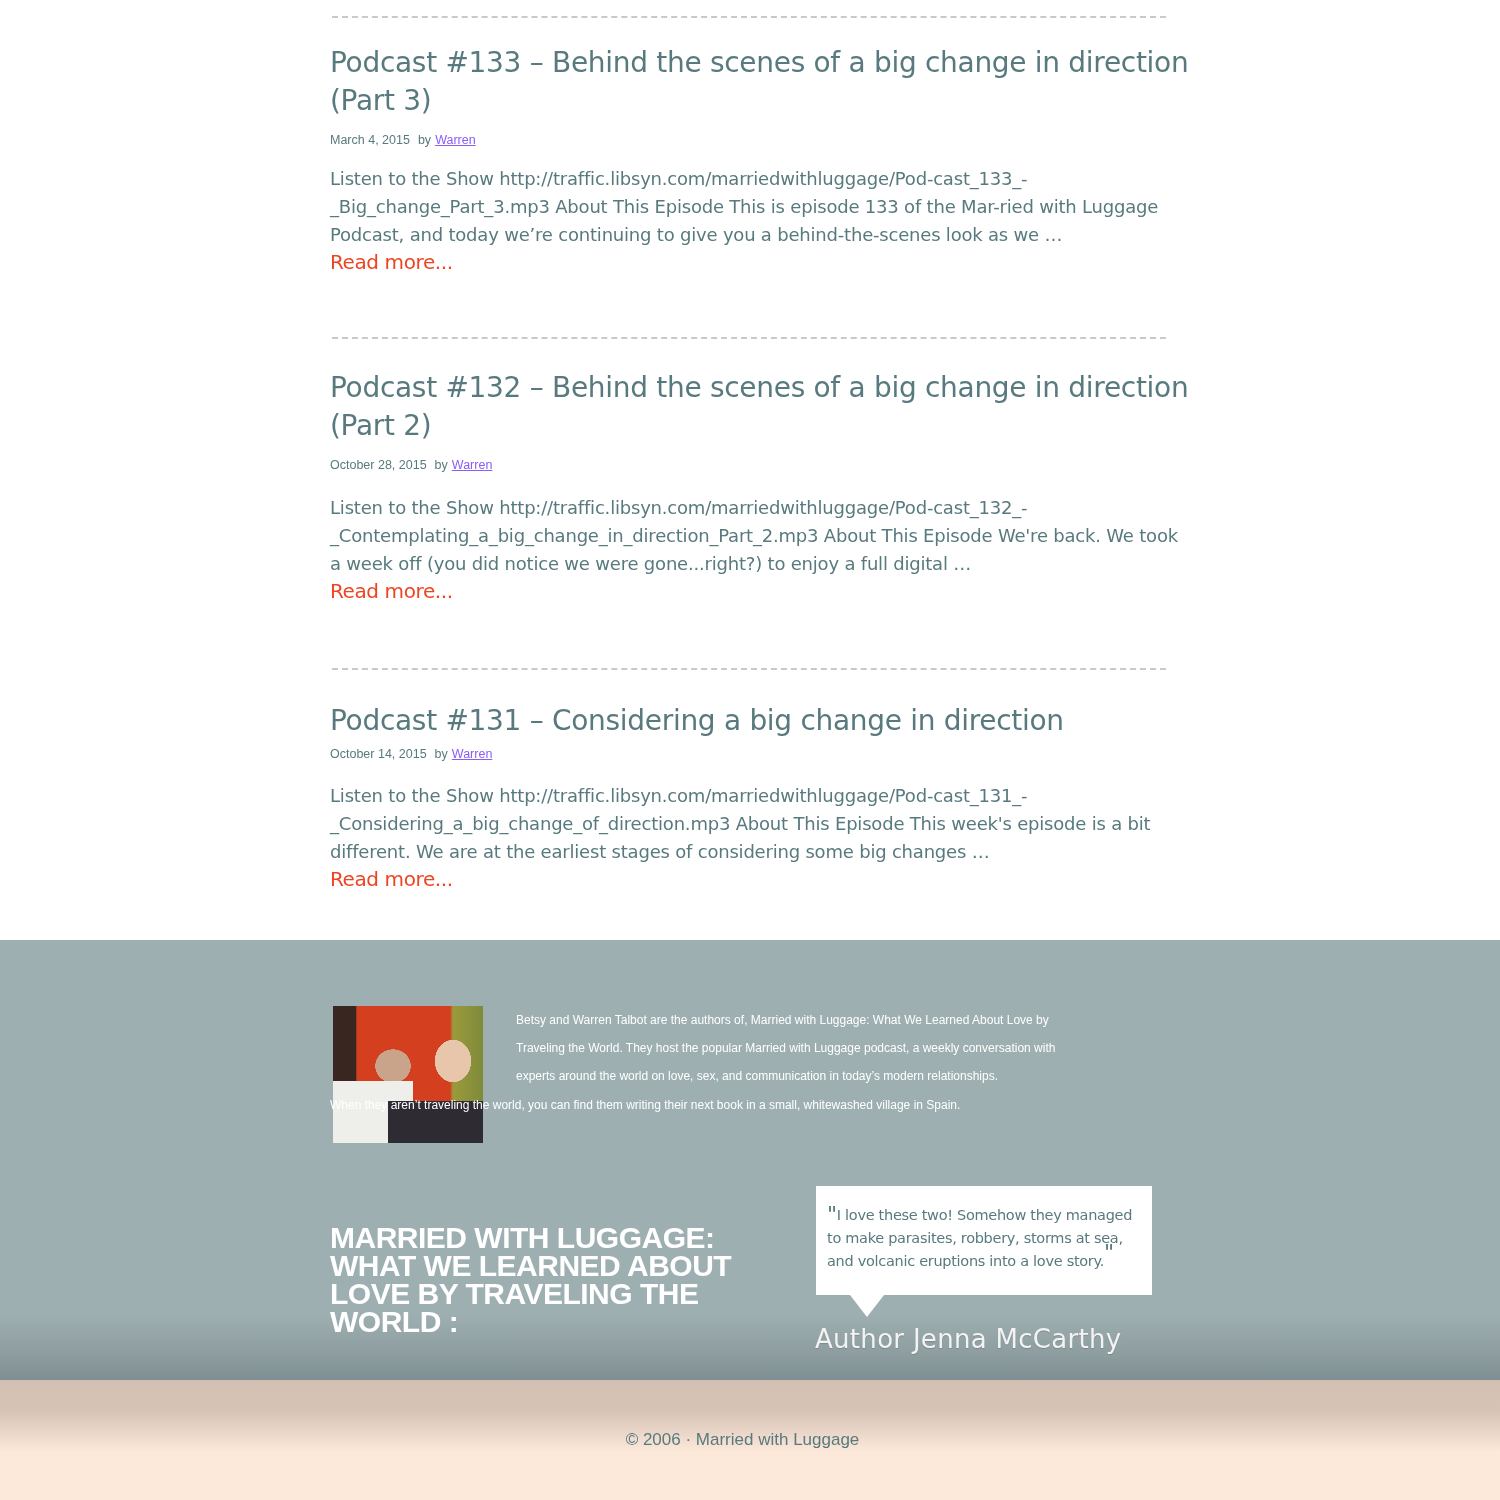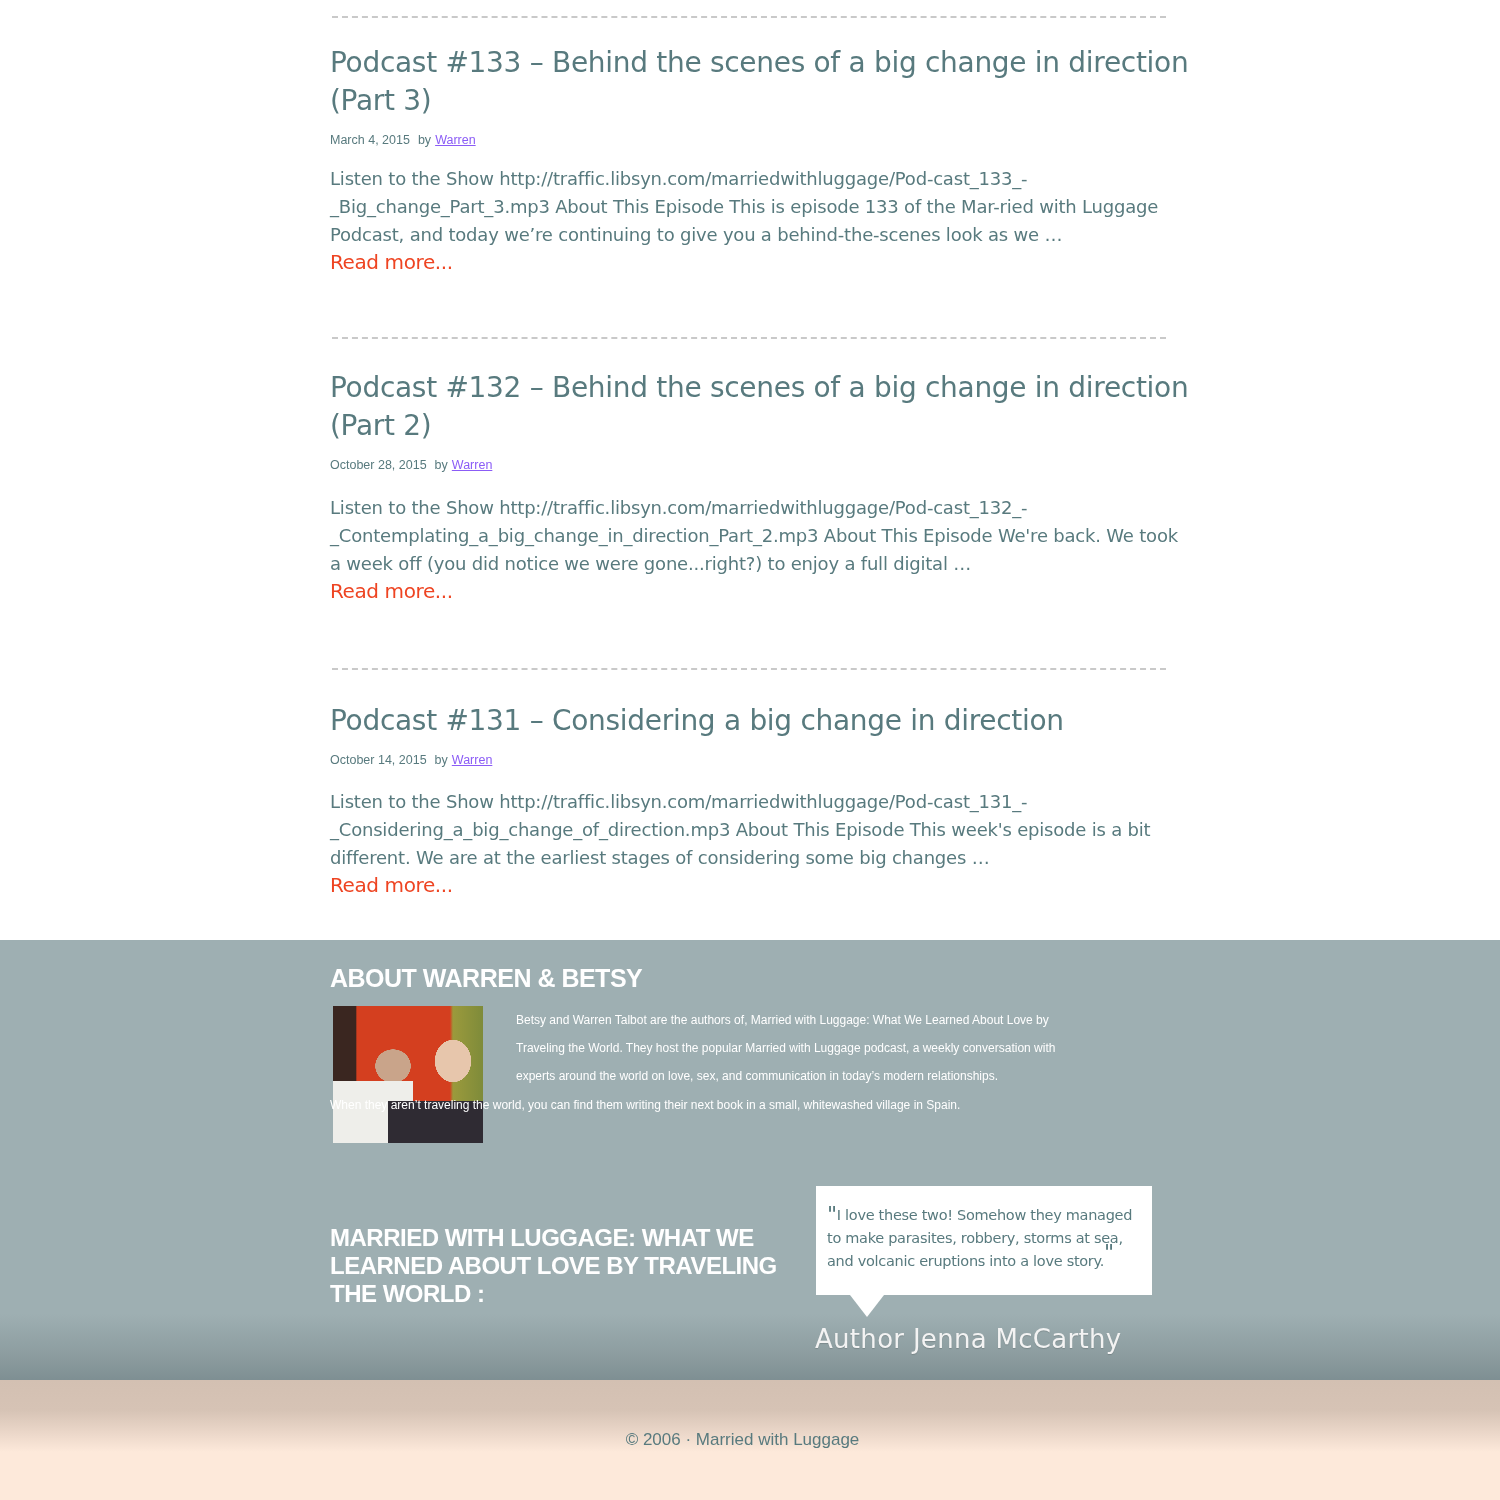--- a/index.html
+++ b/index.html
@@ -61,21 +61,21 @@
   .photo .dress {
     position: absolute; left: 55px; top: 95px; width: 95px; height: 42px; background: #2f2b33;
   }
   .about-text {
     position: absolute; left: 0; top: 66px; width: 730px;
     font-family: "Liberation Sans", sans-serif; font-size: 12px; line-height: 28.2px; color: #ffffff;
   }
   .about-text .first { padding-left: 186px; display: block; width: 730px; }
   .book-heading {
     position: absolute; left: 0; top: 284px; width: 460px;
-    font-family: "Liberation Sans", sans-serif; font-size: 24px; line-height: 28px; color: #ffffff;
+    font-family: "Liberation Sans", sans-serif; font-size: 30px; line-height: 28px; color: #ffffff;
     letter-spacing: -0.5px;
   }
   .quote-box {
     position: absolute; left: 486px; top: 246px; width: 336px; height: 109px;
     background: #ffffff;
   }
   .quote-box::after {
     content: ""; position: absolute; left: 34px; top: 109px;
     border-left: 17px solid transparent; border-right: 17px solid transparent;
     border-top: 22px solid #ffffff;
@@ -126,32 +126,31 @@
       <span>October 28, 2015</span><span class="by">by</span><a class="author">Warren</a>
     </div>
     <p class="excerpt" style="margin-top:19px;">Listen to the Show http://traffic.libsyn.com/marriedwithluggage/Pod-cast_132_-_Contemplating_a_big_change_in_direction_Part_2.mp3 About This Episode We're back. We took a week off (you did notice we were gone...right?) to enjoy a full digital …</p>
     <a class="readmore">Read more...</a>
   </article>
 
   <div class="sep" style="top:668px;"></div>
 
   <article class="post" style="top:702px;">
     <h2 class="post-title">Podcast #131 – Considering a big change in direction</h2>
-    <div class="post-meta" style="margin-top:10px;">
+    <div class="post-meta" style="margin-top:4px;">
       <span>October 14, 2015</span><span class="by">by</span><a class="author">Warren</a>
     </div>
     <p class="excerpt" style="margin-top:18px;">Listen to the Show http://traffic.libsyn.com/marriedwithluggage/Pod-cast_131_-_Considering_a_big_change_of_direction.mp3 About This Episode This week's episode is a bit different. We are at the earliest stages of considering some big changes …</p>
     <a class="readmore">Read more...</a>
   </article>
 
 </div>
 
 <section class="about">
   <div class="about-inner">
-    <h3 class="about-heading">ABOUT WARREN &amp; BETSY</h3>
 
     <div class="photo" title="Photo of Warren and Betsy laughing">
       <div class="shirt"></div>
       <div class="dress"></div>
     </div>
 
     <div class="about-text">
       <span class="first">Betsy and Warren Talbot are the authors of, Married with Luggage: What We Learned About Love by Traveling the World. They host the popular Married with Luggage podcast, a weekly conversation with experts around the world on love, sex, and communication in today’s modern relationships.</span>
       <span>When they aren’t traveling the world, you can find them writing their next book in a small, whitewashed village in Spain.</span>
     </div>

